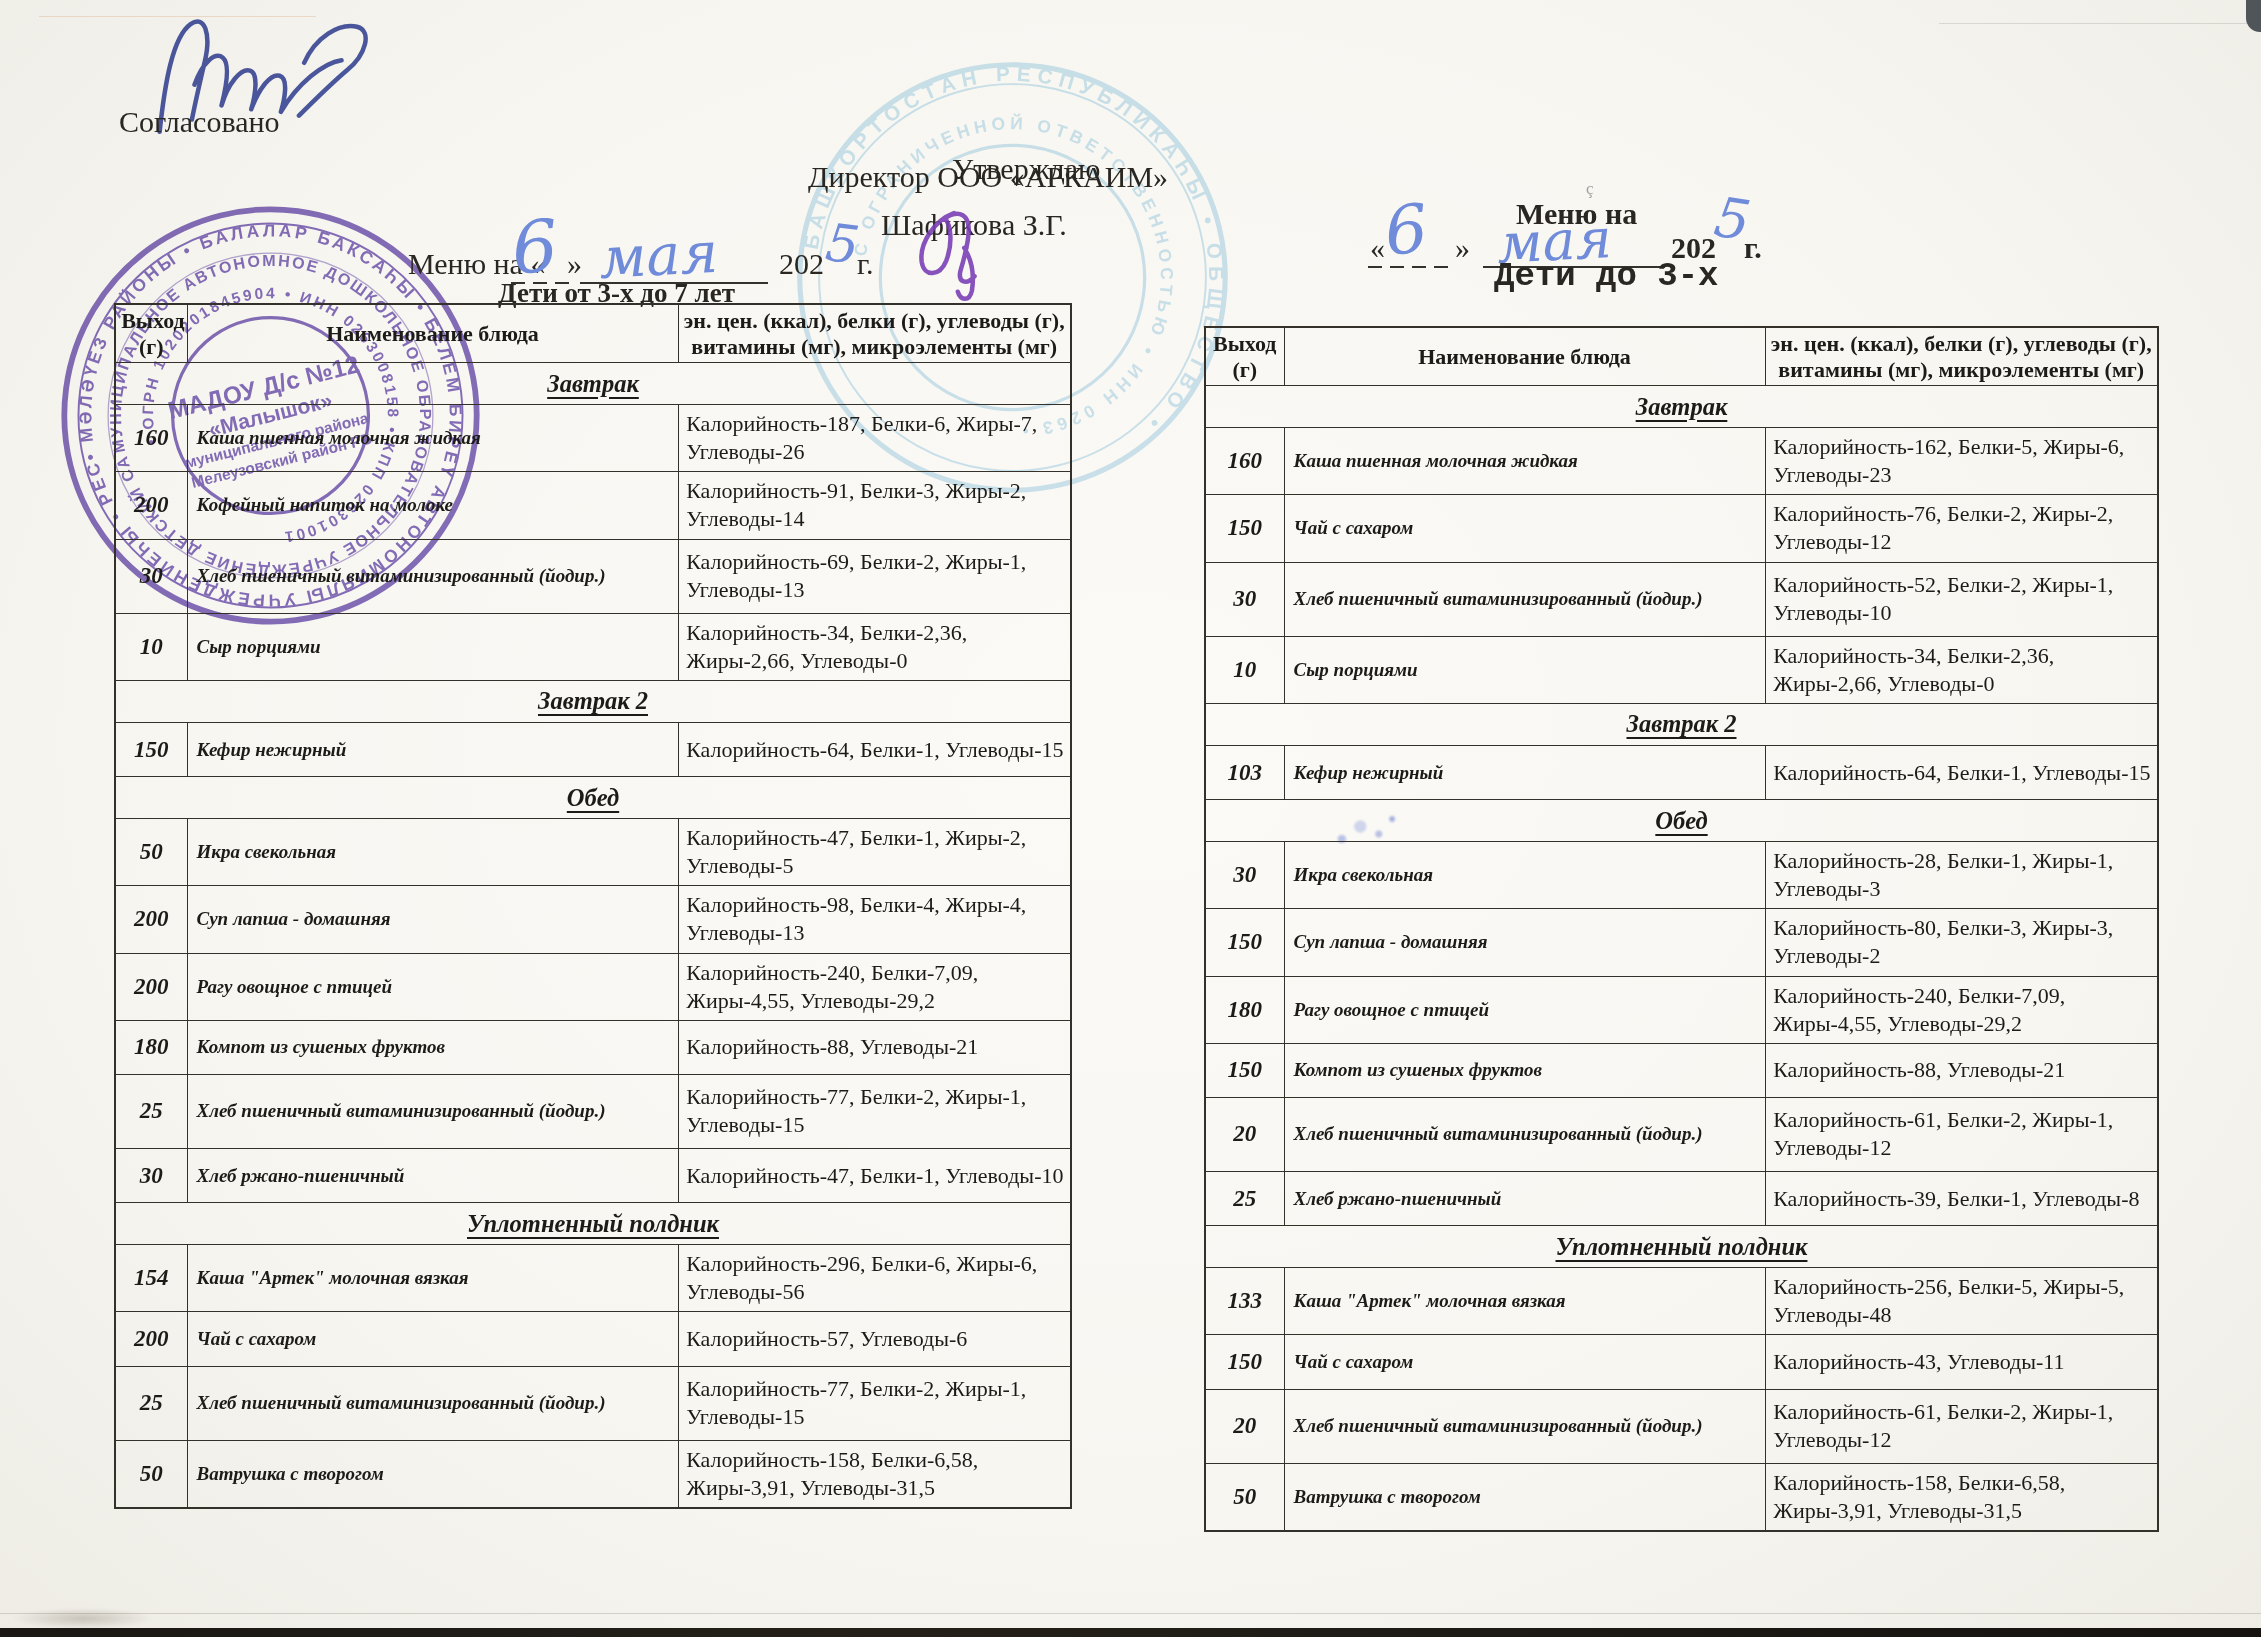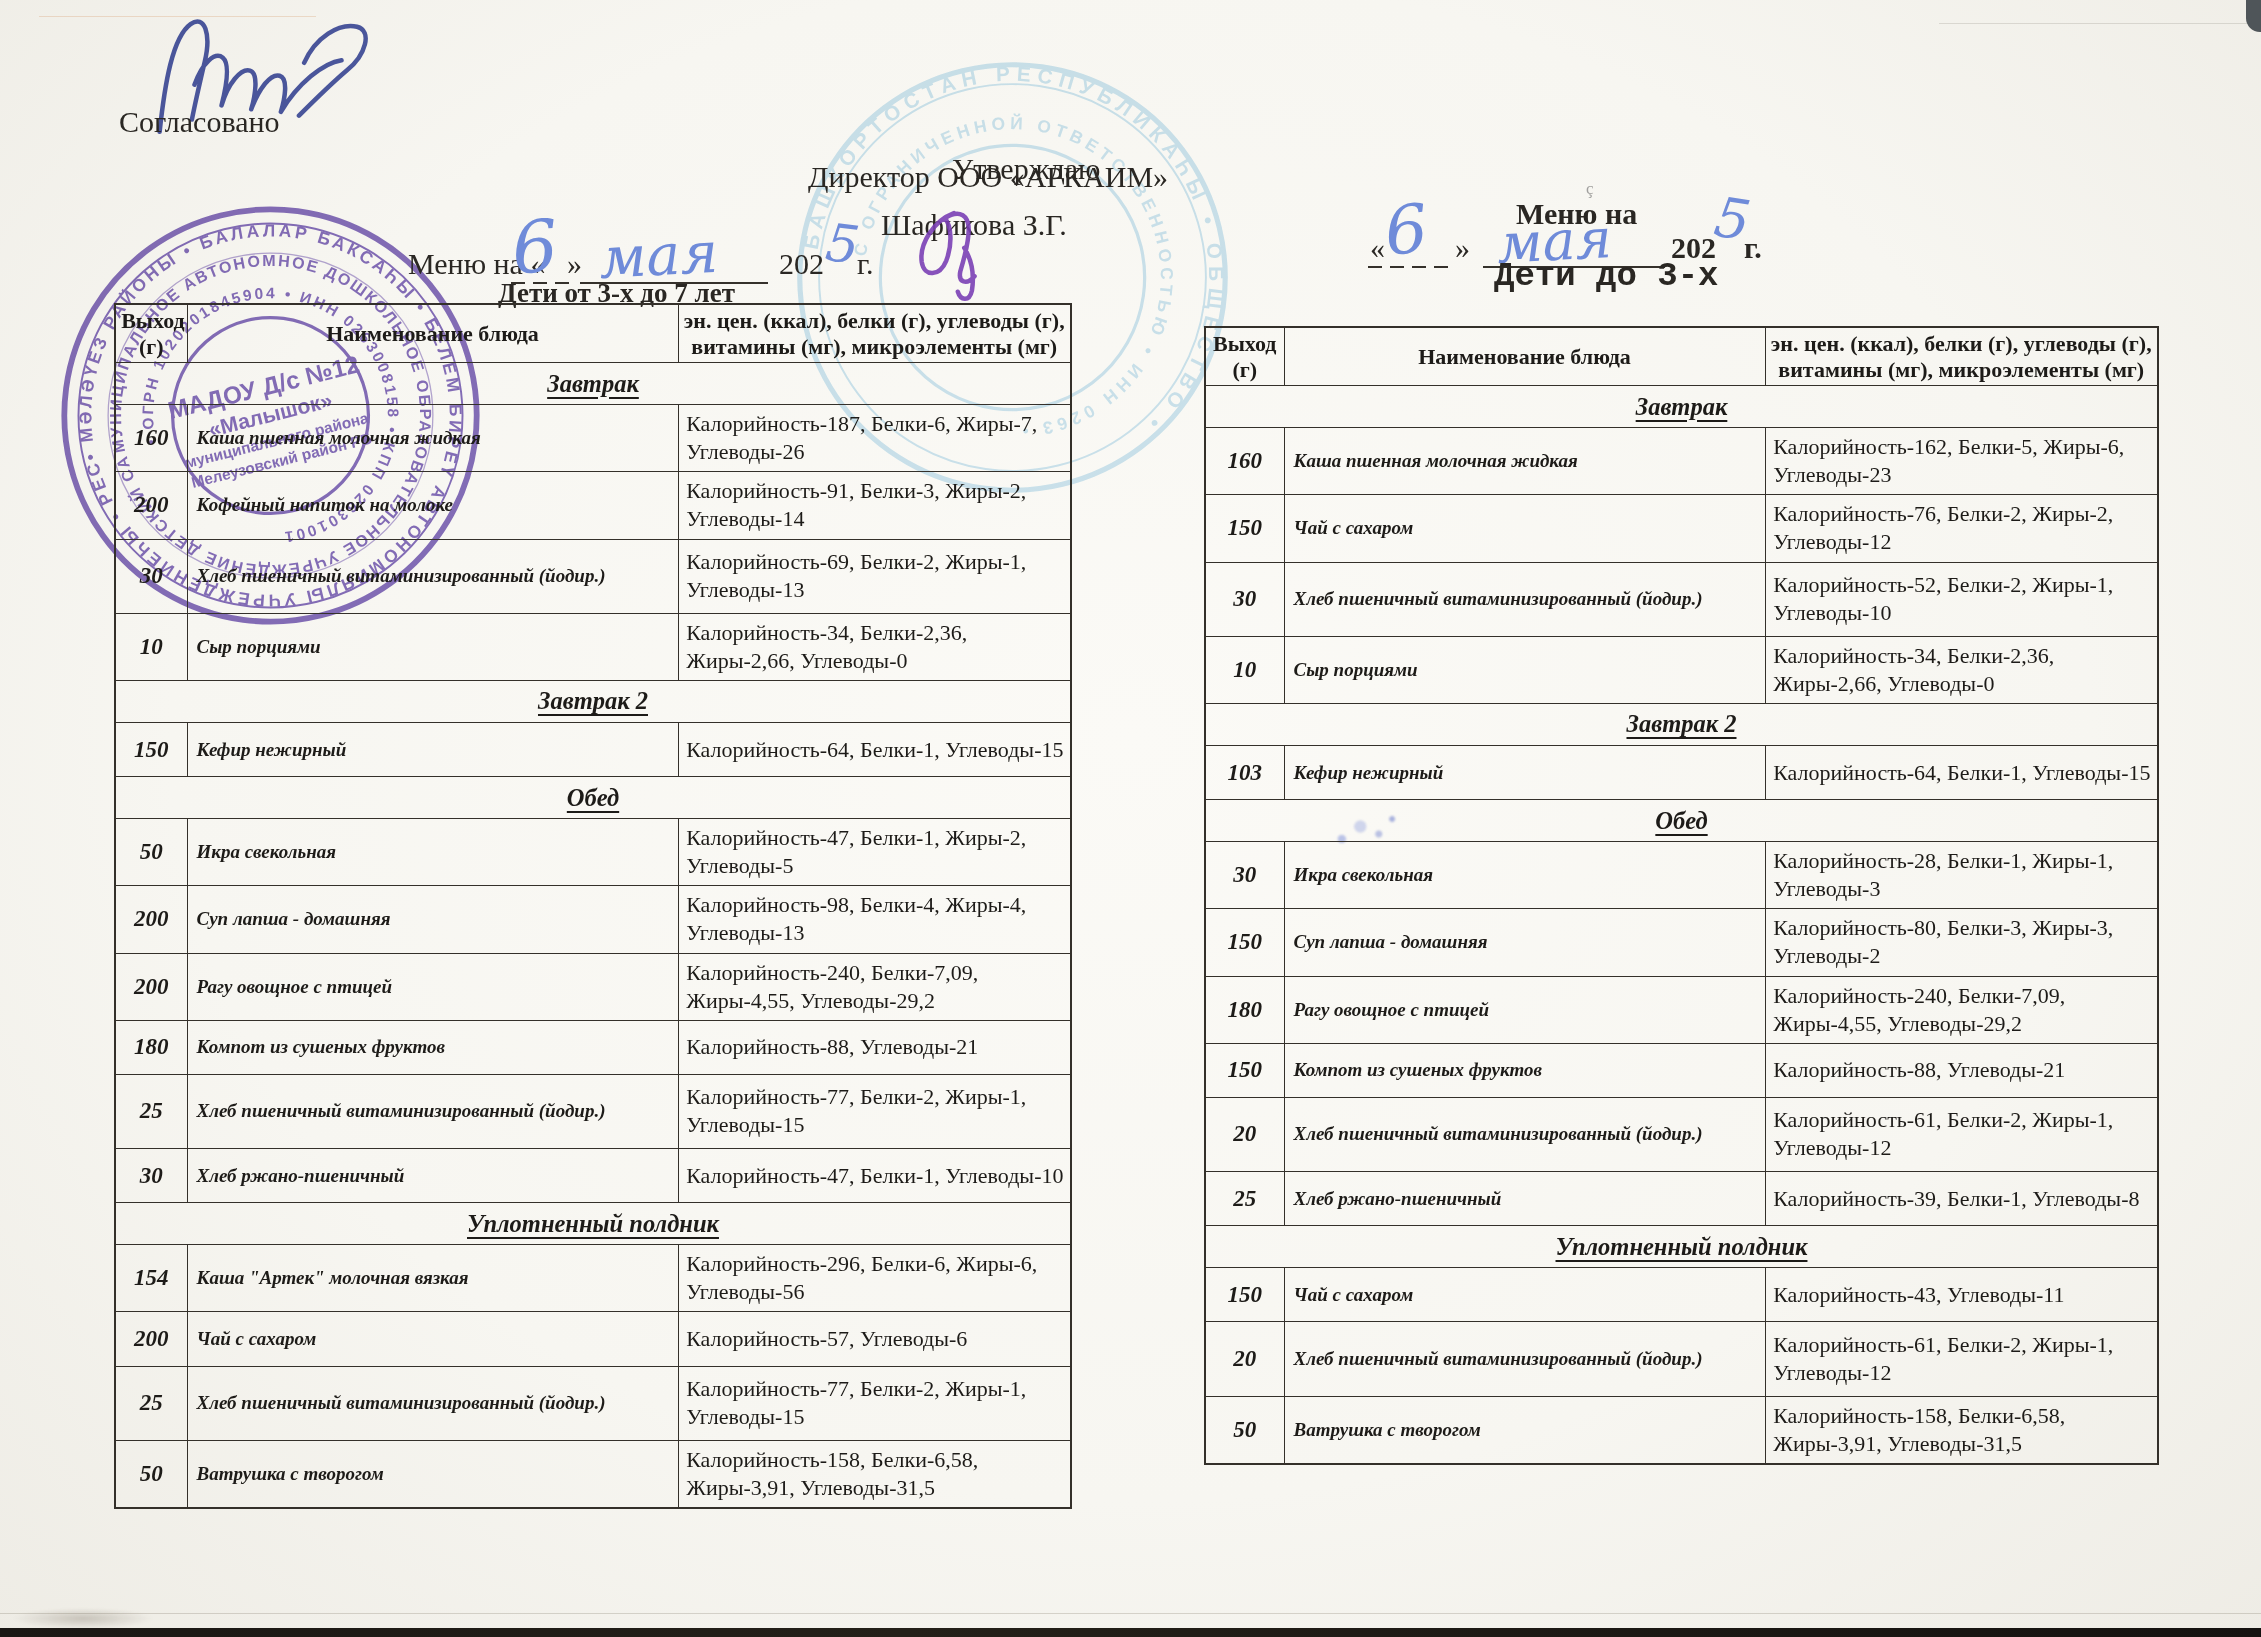--- a/index.html
+++ b/index.html
@@ -319,20 +319,25 @@
             <td class="info">Калорийность-61, Белки-2, Жиры-1, Углеводы-12</td>
           </tr>
           <tr class="item short">
             <td class="out">25</td>
             <td class="name">Хлеб ржано-пшеничный</td>
             <td class="info">Калорийность-39, Белки-1, Углеводы-8</td>
           </tr>
           <tr class="section">
             <td colspan="3"><span class="section-label">Уплотненный полдник</span></td>
           </tr>
+          <tr class="item">
+            <td class="out">133</td>
+            <td class="name">Каша "Артек" молочная вязкая</td>
+            <td class="info">Калорийность-256, Белки-5, Жиры-5, Углеводы-48</td>
+          </tr>
           <tr class="item short">
             <td class="out">150</td>
             <td class="name">Чай с сахаром</td>
             <td class="info">Калорийность-43, Углеводы-11</td>
           </tr>
           <tr class="item tall">
             <td class="out">20</td>
             <td class="name">Хлеб пшеничный  витаминизированный (йодир.)</td>
             <td class="info">Калорийность-61, Белки-2, Жиры-1, Углеводы-12</td>
           </tr>

